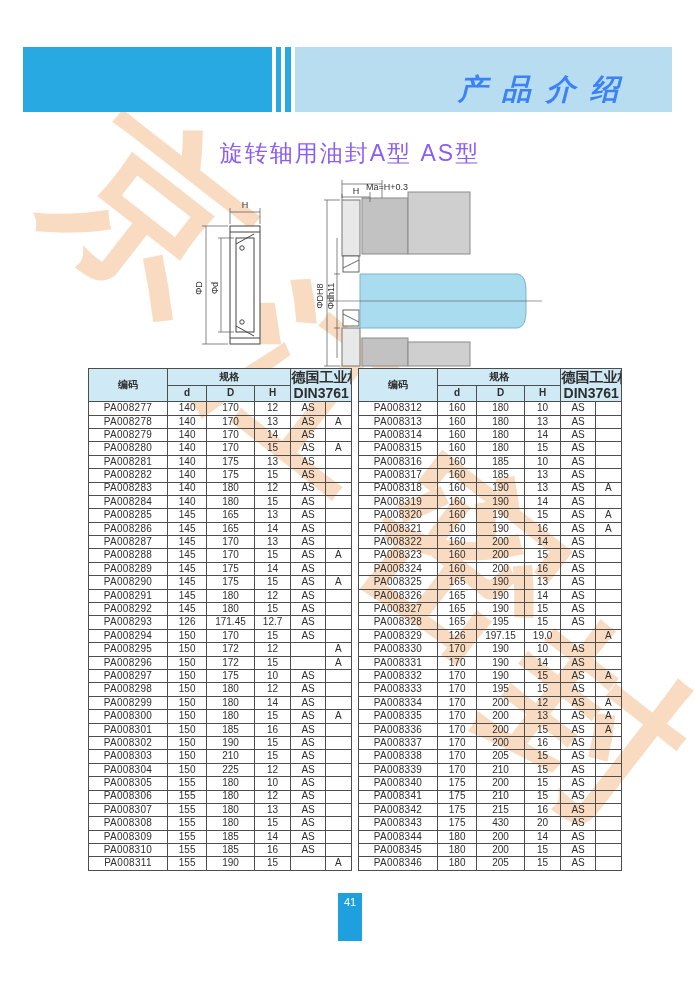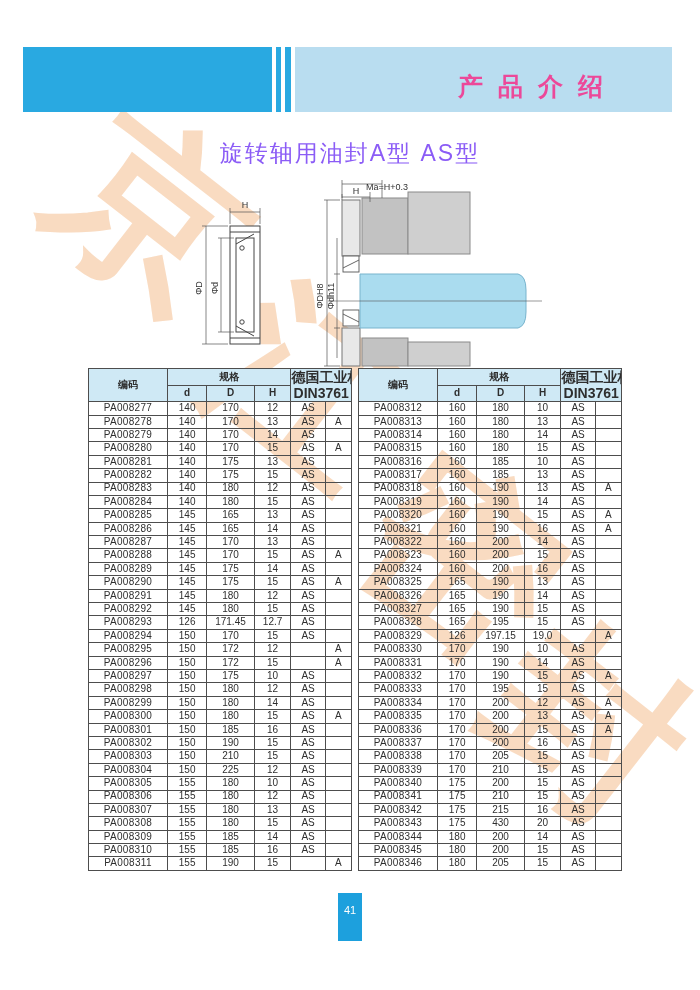--- a/index.html
+++ b/index.html
@@ -12,21 +12,21 @@
       user-select:none;}
 
   
   .hdr-dark{position:absolute;left:23px;top:47px;width:249px;height:65px;background:#29a9e1;z-index:1;}
   .hdr-stripe1{position:absolute;left:276px;top:47px;width:5px;height:65px;background:#29a9e1;z-index:1;}
   .hdr-stripe2{position:absolute;left:285px;top:47px;width:6px;height:65px;background:#29a9e1;z-index:1;}
   .hdr-light{position:absolute;left:295px;top:47px;width:377px;height:65px;background:#b9ddf0;z-index:1;}
   .company{position:absolute;left:72px;top:68px;z-index:2;font-family:"DejaVu Serif",serif;
            font-weight:bold;font-size:21px;letter-spacing:3px;color:#111;}
   .section{position:absolute;left:458px;top:70px;z-index:2;font-family:"DejaVu Serif",serif;
-           font-weight:bold;font-size:25px;letter-spacing:15px;color:#ec4899;}
+           font-style:italic;font-weight:bold;font-size:29px;letter-spacing:15px;color:#3b82f6;}
 
   
   .title{position:absolute;left:0;top:138px;width:700px;text-align:center;z-index:1;
          font-size:23px;font-weight:normal;color:#8b5cf6;letter-spacing:2px;}
 
   
   .diagram{position:absolute;left:130px;top:178px;z-index:1;}
   .dimtxt{font-family:"Liberation Sans",sans-serif;font-size:9px;fill:#333;}
 
   
@@ -37,21 +37,21 @@
              font-size:10px;color:#2e2e2e;padding-left:46px;}
   table.spec th,table.spec td{border:1px solid #4d4d4d;text-align:center;padding:0;
              height:12.4px;line-height:1.05;overflow:hidden;white-space:nowrap;}
   table.spec thead th{background:#cfe9f5;font-weight:bold;height:15px;}
   table.spec thead .std-hdr{font-size:14px;line-height:1.15;}
   table.spec tr.grp td{border-top:1.6px solid #2b2b2b;}
   table.spec td:first-child{letter-spacing:0.3px;}
 
   
   .page-badge{position:absolute;left:338px;top:893px;width:24px;height:48px;background:#1da0dd;
-              z-index:1;color:#fff;font-size:11px;text-align:center;padding-top:11px;
+              z-index:1;color:#fff;font-size:11px;text-align:center;padding-top:3px;
               box-sizing:border-box;}
 </style>
 </head>
 <body>
 
 <div class="page">
 
   <span class="wm" style="left:60px;top:120px;">京</span>
   <span class="wm" style="left:215px;top:295px;">江</span>
   <span class="wm" style="left:370px;top:465px;">密</span>

